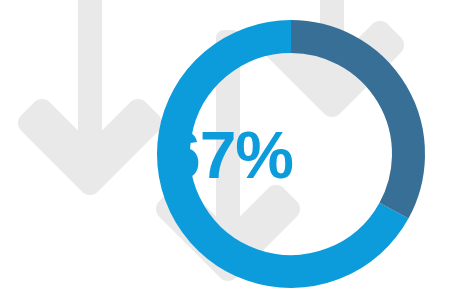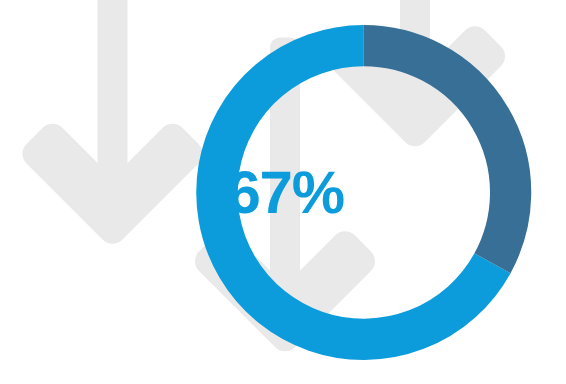--- a/index.html
+++ b/index.html
@@ -36,21 +36,21 @@
     width: 453px;
     height: 307px;
     display: flex;
     align-items: center;
     justify-content: center;
     pointer-events: none;
   }
   #pct-text {
     font-family: "Liberation Sans", sans-serif;
     font-weight: bold;
-    font-size: 48px;
+    font-size: 66px;
     line-height: 1;
     letter-spacing: -1px;
     color: #0C9CDB;
     margin-left: 4px;
     margin-top: 2px;
     white-space: nowrap;
     user-select: none;
   }
 </style>
 </head>

